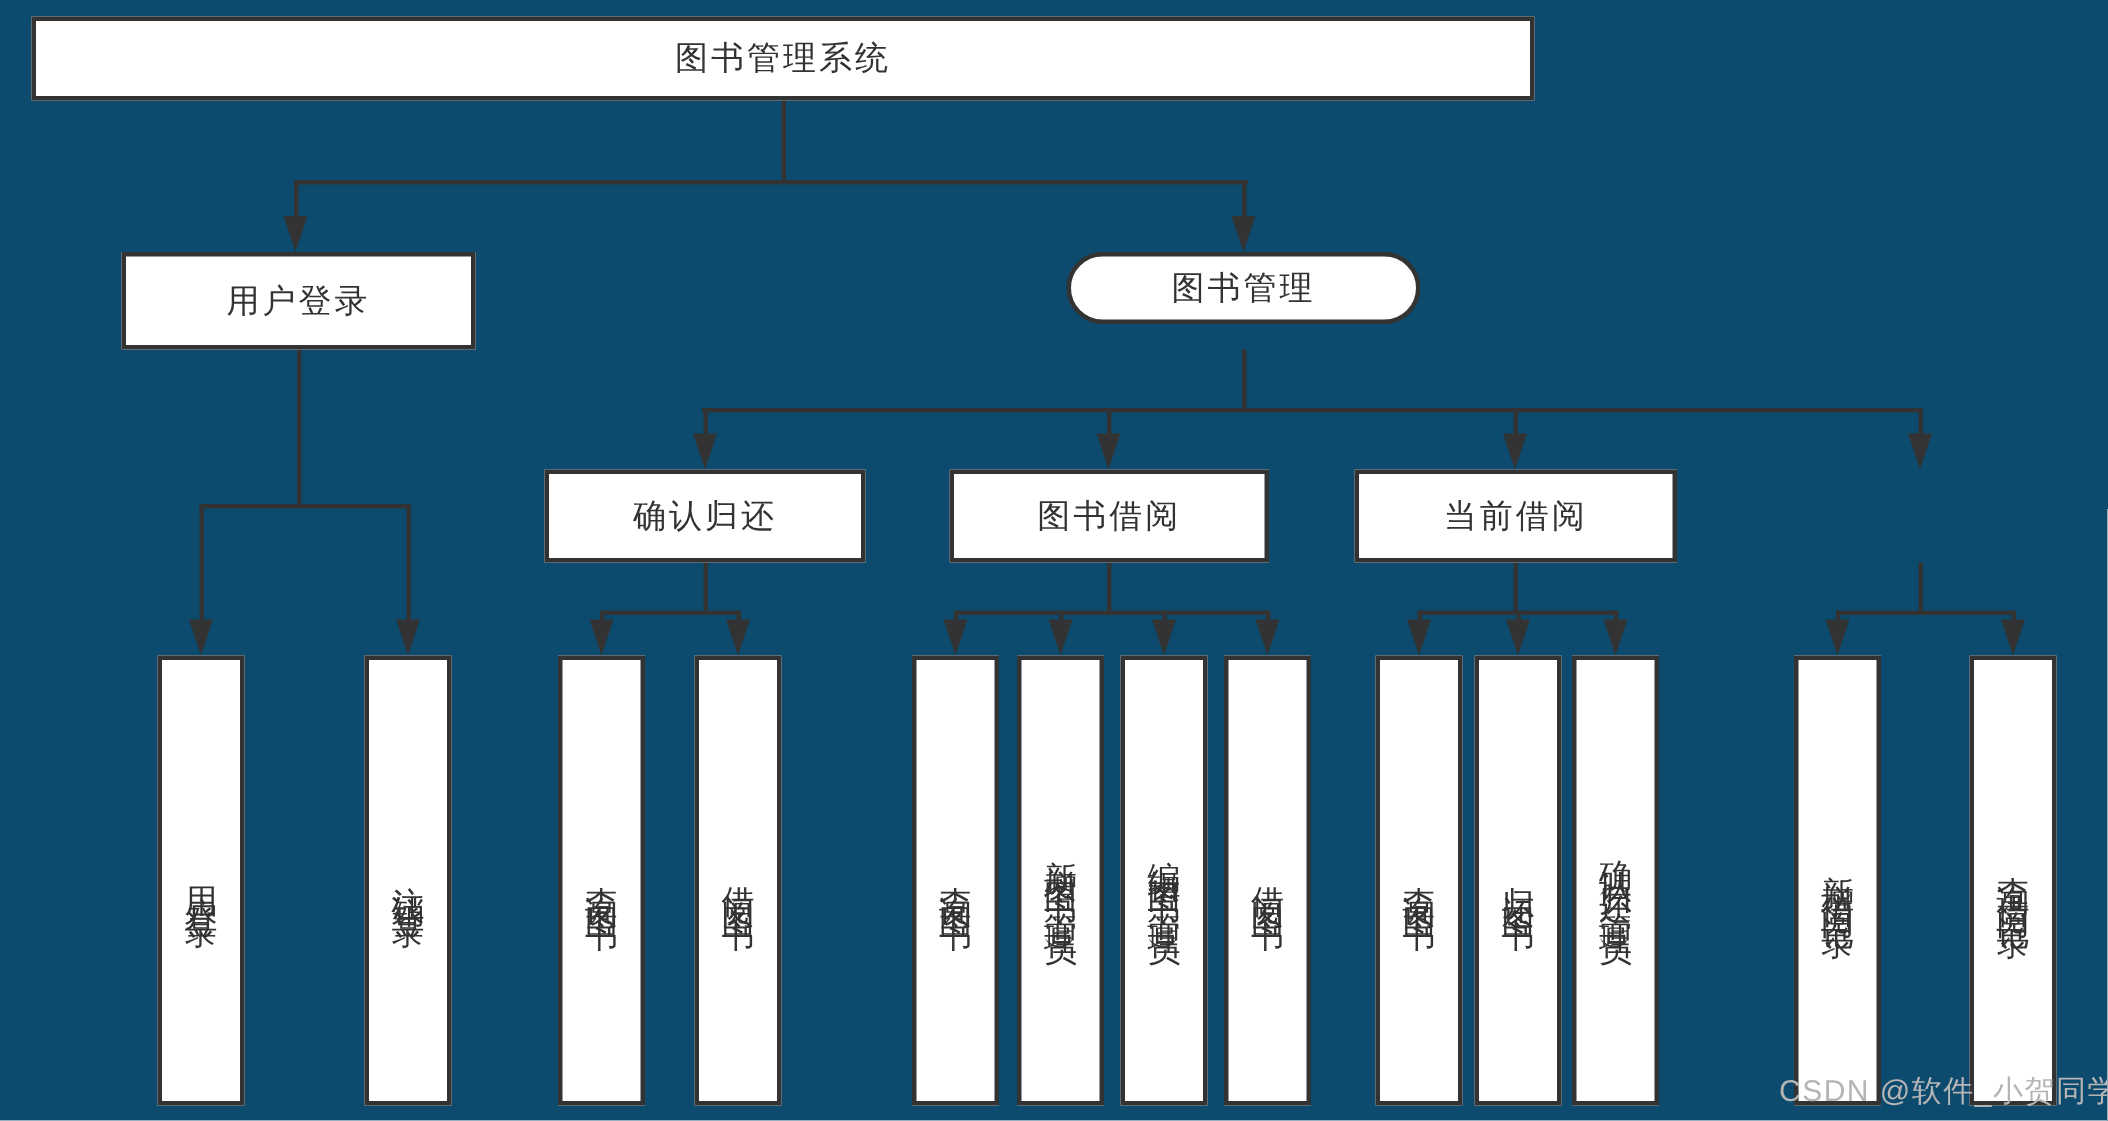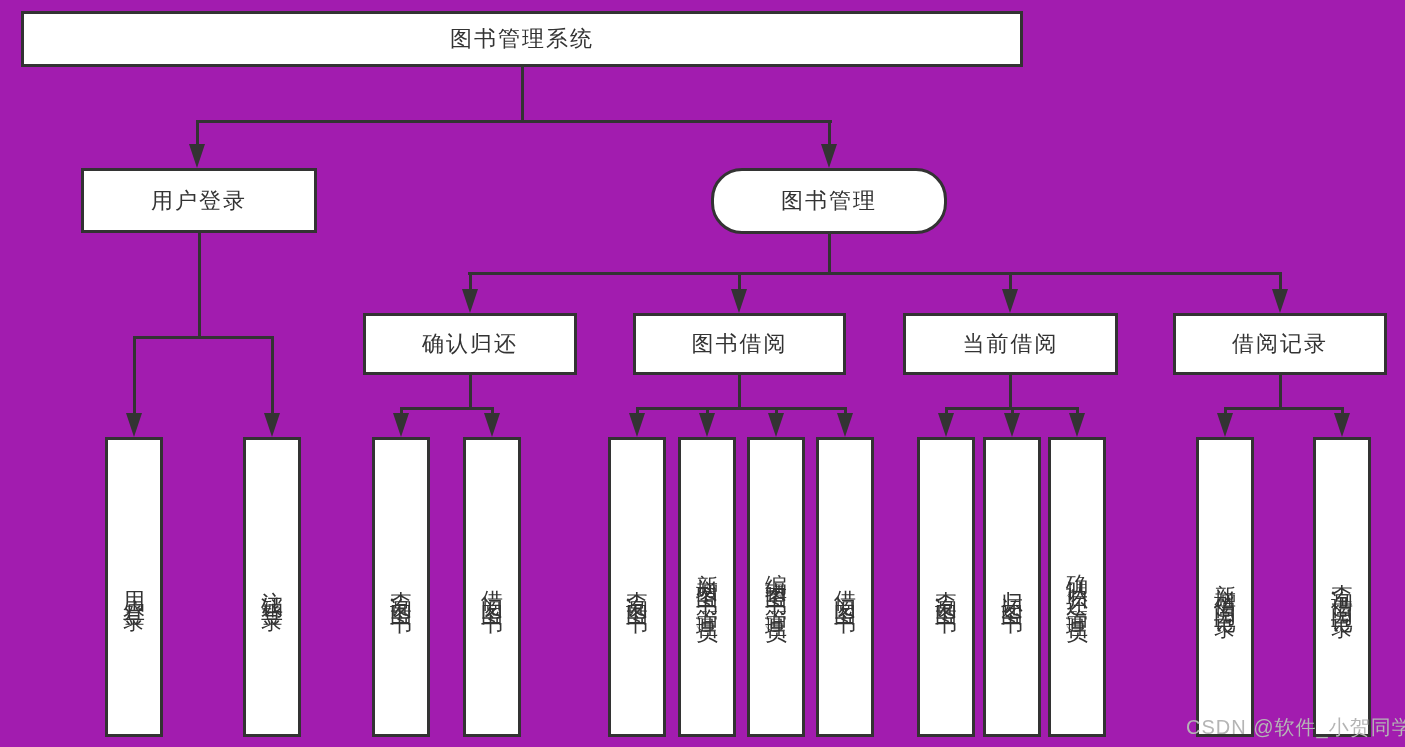--- a/index.html
+++ b/index.html
@@ -1,31 +1,31 @@
 <!DOCTYPE html>
 <html><head>
 <meta charset="utf-8">
 <style>
   html,body{margin:0;padding:0;background:#ffffff;}
   #stage{
-    position:relative;width:1405px;height:747px;background:#a21caf;
+    position:relative;width:1405px;height:747px;background:#0c4a6e;
     font-family:"Liberation Sans","DejaVu Sans",sans-serif;overflow:hidden;
   }
   
   .box{
     position:absolute;background:#ffffff;border:3px solid #333333;
     box-sizing:border-box;display:flex;align-items:center;justify-content:center;
     color:#333333;font-size:22px;letter-spacing:2px;z-index:2;
   }
   .leaf{width:58px;top:437px;height:300px;}
   .leaf span{writing-mode:vertical-rl;text-orientation:mixed;letter-spacing:7px;line-height:1;}
   
   .p-root{left:21px;top:11px;width:1002px;height:56px;}
   .p-l2a{left:81px;top:168px;width:236px;height:65px;}
-  .p-l2b{left:711px;top:168px;width:236px;height:66px;border-radius:31px;}
+  .p-l2b{left:711px;top:168px;width:236px;height:48px;border-radius:31px;}
   .p-l3a{left:363px;top:313px;width:214px;height:62px;}
   .p-l3b{left:633px;top:313px;width:213px;height:62px;}
   .p-l3c{left:903px;top:313px;width:215px;height:62px;}
   .p-l3d{left:1173px;top:313px;width:214px;height:62px;}
   .p-f0{left:105px;}  .p-f1{left:243px;}
   .p-f2{left:372px;}  .p-f3{left:463px;}
   .p-f4{left:608px;}  .p-f5{left:678px;}  .p-f6{left:747px;}  .p-f7{left:816px;}
   .p-f8{left:917px;}  .p-f9{left:983px;}  .p-f10{left:1048px;}
   .p-f11{left:1196px;} .p-f12{left:1313px;}
   
@@ -105,23 +105,20 @@
   </div>
 
   <div class="box p-l3a">
     <span>确认归还</span>
   </div>
   <div class="box p-l3c">
     <span>当前借阅</span>
   </div>
   <div class="box p-l3b">
     <span>图书借阅</span>
-  </div>
-  <div class="box p-l3d">
-    <span>借阅记录</span>
   </div>
 
   <div class="box leaf p-f0">
     <span>用户登录</span>
   </div>
   <div class="box leaf p-f1">
     <span>注销登录</span>
   </div>
   <div class="box leaf p-f2">
     <span>查询图书</span>

